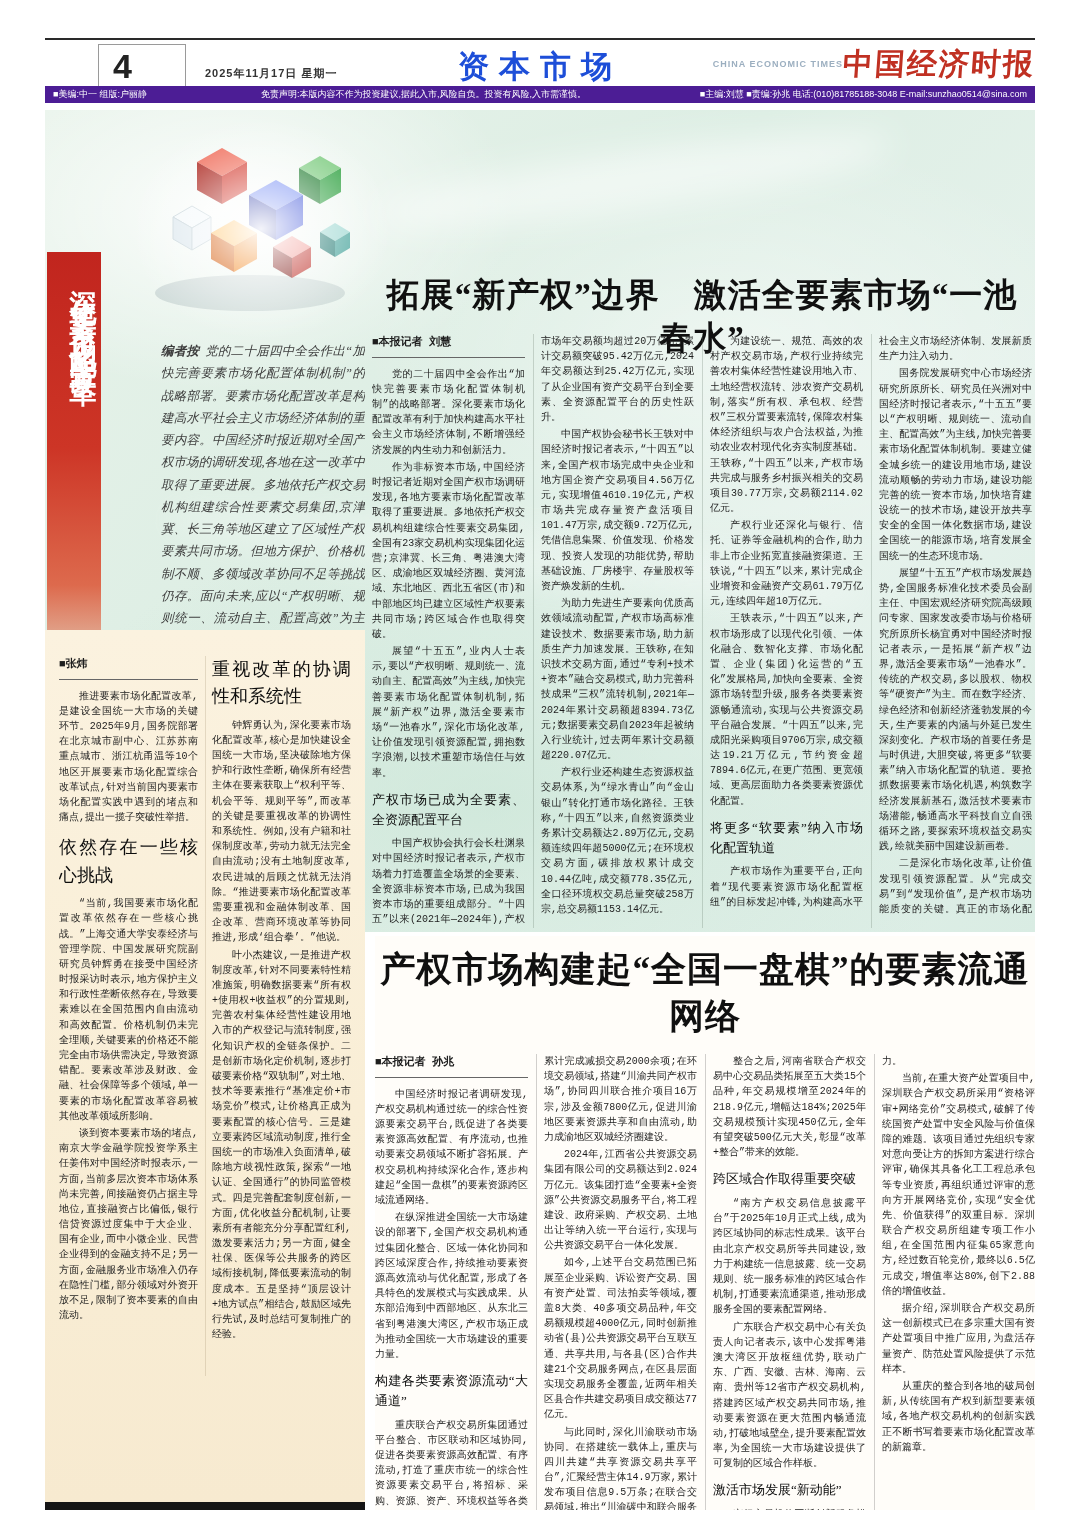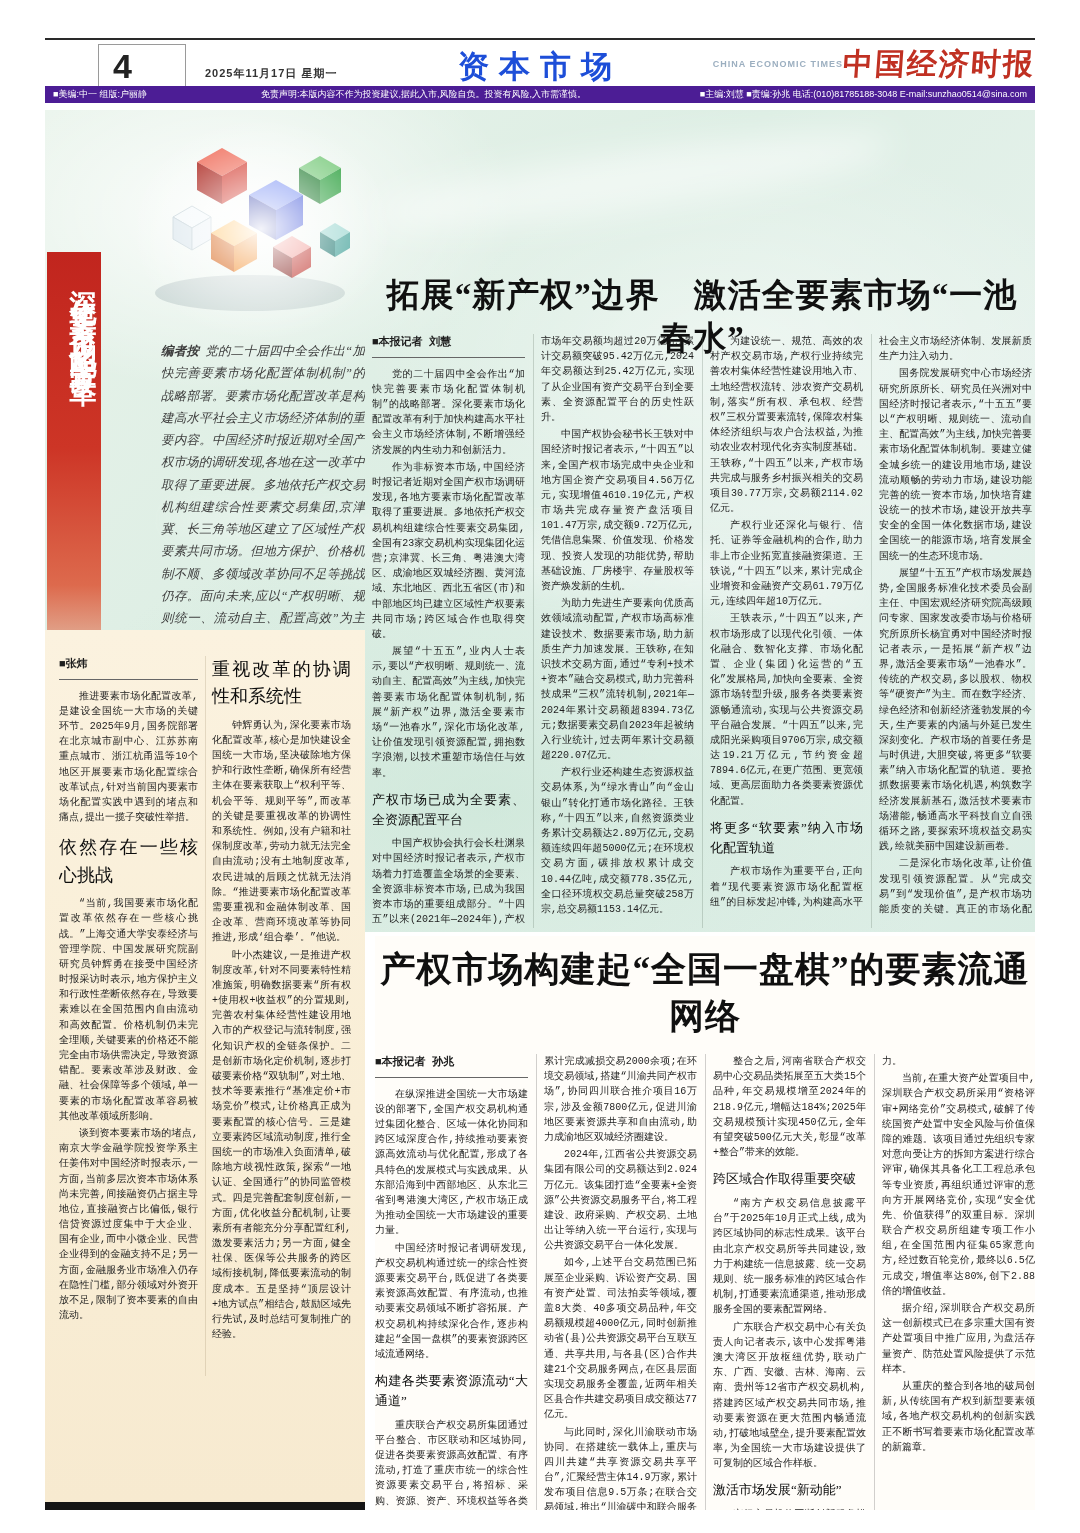--- a/index.html
+++ b/index.html
@@ -196,22 +196,22 @@
       <p>钟辉勇认为,深化要素市场化配置改革,核心是加快建设全国统一大市场,坚决破除地方保护和行政性垄断,确保所有经营主体在要素获取上“权利平等、机会平等、规则平等”,而改革的关键是要重视改革的协调性和系统性。例如,没有户籍和社保制度改革,劳动力就无法完全自由流动;没有土地制度改革,农民进城的后顾之忧就无法消除。“推进要素市场化配置改革需要重视和金融体制改革、国企改革、营商环境改革等协同推进,形成‘组合拳’。”他说。</p>
       <p>叶小杰建议,一是推进产权制度改革,针对不同要素特性精准施策,明确数据要素“所有权+使用权+收益权”的分置规则,完善农村集体经营性建设用地入市的产权登记与流转制度,强化知识产权的全链条保护。二是创新市场化定价机制,逐步打破要素价格“双轨制”,对土地、技术等要素推行“基准定价+市场竞价”模式,让价格真正成为要素配置的核心信号。三是建立要素跨区域流动制度,推行全国统一的市场准入负面清单,破除地方歧视性政策,探索“一地认证、全国通行”的协同监管模式。四是完善配套制度创新,一方面,优化收益分配机制,让要素所有者能充分分享配置红利,激发要素活力;另一方面,健全社保、医保等公共服务的跨区域衔接机制,降低要素流动的制度成本。五是坚持“顶层设计+地方试点”相结合,鼓励区域先行先试,及时总结可复制推广的经验。</p>
     </div>
   </section>
   <div class="bottom-bar"></div>
 
   <section class="bottom-article">
     <h2 class="bottom-headline">产权市场构建起“全国一盘棋”的要素流通网络</h2>
     <div class="bottom-body article-body">
       <p class="byline">■本报记者  孙兆</p>
+      <p>中国经济时报记者调研发现,产权交易机构通过统一的综合性资源要素交易平台,既促进了各类要素资源高效配置、有序流动,也推动要素交易领域不断扩容拓展。产权交易机构持续深化合作,逐步构建起“全国一盘棋”的要素资源跨区域流通网络。</p>
       <p>在纵深推进全国统一大市场建设的部署下,全国产权交易机构通过集团化整合、区域一体化协同和跨区域深度合作,持续推动要素资源高效流动与优化配置,形成了各具特色的发展模式与实践成果。从东部沿海到中西部地区、从东北三省到粤港澳大湾区,产权市场正成为推动全国统一大市场建设的重要力量。</p>
-      <p>中国经济时报记者调研发现,产权交易机构通过统一的综合性资源要素交易平台,既促进了各类要素资源高效配置、有序流动,也推动要素交易领域不断扩容拓展。产权交易机构持续深化合作,逐步构建起“全国一盘棋”的要素资源跨区域流通网络。</p>
       <h3 class="subhead">构建各类要素资源流动“大通道”</h3>
       <p>重庆联合产权交易所集团通过平台整合、市区联动和区域协同,促进各类要素资源高效配置、有序流动,打造了重庆市统一的综合性资源要素交易平台,将招标、采购、资源、资产、环境权益等各类公共交易整合至统一平台,为经营主体提供跨区域交易一体化服务,累计完成减损交易2000余项;在环境交易领域,搭建“川渝共同产权市场”,协同四川联合推介项目16万宗,涉及金额7800亿元,促进川渝地区要素资源共享和自由流动,助力成渝地区双城经济圈建设。</p>
       <p>2024年,江西省公共资源交易集团有限公司的交易额达到2.024万亿元。该集团打造“全要素+全资源”公共资源交易服务平台,将工程建设、政府采购、产权交易、土地出让等纳入统一平台运行,实现与公共资源交易平台一体化发展。</p>
       <p>如今,上述平台交易范围已拓展至企业采购、诉讼资产交易、国有资产处置、司法拍卖等领域,覆盖8大类、40多项交易品种,年交易额规模超4000亿元,同时创新推动省(县)公共资源交易平台互联互通、共享共用,与各县(区)合作共建21个交易服务网点,在区县层面实现交易服务全覆盖,近两年相关区县合作共建交易项目成交额达77亿元。</p>
       <p>与此同时,深化川渝联动市场协同。在搭建统一载体上,重庆与四川共建“共享资源交易共享平台”,汇聚经营主体14.9万家,累计发布项目信息9.5万条;在联合交易领域,推出“川渝碳中和联合服务平台”,打通成渝双城要素流通渠道。</p>
       <p>整合之后,河南省联合产权交易中心交易品类拓展至五大类15个品种,年交易规模增至2024年的218.9亿元,增幅达184%;2025年交易规模预计实现450亿元,全年有望突破500亿元大关,彰显“改革+整合”带来的效能。</p>
       <h3 class="subhead">跨区域合作取得重要突破</h3>
       <p>“南方产权交易信息披露平台”于2025年10月正式上线,成为跨区域协同的标志性成果。该平台由北京产权交易所等共同建设,致力于构建统一信息披露、统一交易规则、统一服务标准的跨区域合作机制,打通要素流通渠道,推动形成服务全国的要素配置网络。</p>
       <p>广东联合产权交易中心有关负责人向记者表示,该中心发挥粤港澳大湾区开放枢纽优势,联动广东、广西、安徽、吉林、海南、云南、贵州等12省市产权交易机构,搭建跨区域产权交易共同市场,推动要素资源在更大范围内畅通流动,打破地域壁垒,提升要素配置效率,为全国统一大市场建设提供了可复制的区域合作样板。</p>
       <h3 class="subhead">激活市场发展“新动能”</h3>

